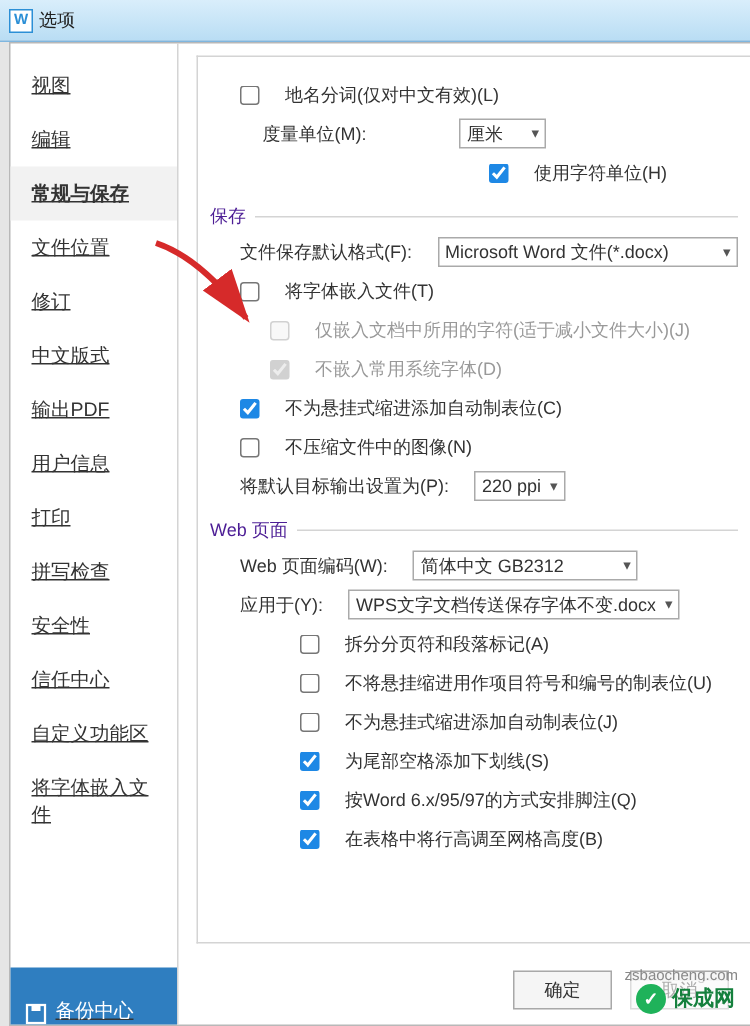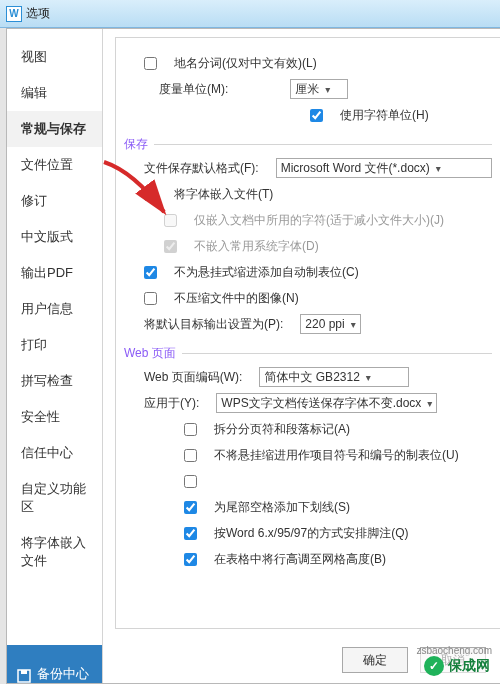--- a/index.html
+++ b/index.html
@@ -13,35 +13,35 @@
     --badge-green:#1fb25a;
     --text:#333;
     --text-dim:#999;
   }
   *{box-sizing:border-box;font-family:"Microsoft YaHei","SimSun",sans-serif;font-size:12px;color:var(--text);}
   body{margin:0;background:#e5e5e5;width:500px;height:684px;position:relative;overflow:hidden;}
   .titlebar{height:28px;background:linear-gradient(#d9eefb,#b9ddf4);border-bottom:1px solid #7fb6df;display:flex;align-items:center;padding:0 6px;gap:4px;}
   .app-ico{width:16px;height:16px;background:#fff;border:1px solid #2b8fd6;display:flex;align-items:center;justify-content:center;color:#2b8fd6;font-size:10px;font-weight:bold;}
   .titlebar-title{font-size:12px;color:#222;}
   .outer{position:absolute;left:6px;top:28px;right:0;bottom:0;background:#fff;border:1px solid var(--border);border-right:none;display:flex;}
-  .sidebar{width:96px;border-right:1px solid var(--border-light);display:flex;flex-direction:column;padding-top:10px;}
+  .sidebar{width:112px;border-right:1px solid var(--border-light);display:flex;flex-direction:column;padding-top:10px;text-decoration:underline;}
   .nav-item{padding:9px 14px;font-size:13px;cursor:pointer;}
   .nav-item.sel{background:#f2f2f2;font-weight:bold;}
   .backup-btn{margin-top:auto;background:#2f7ec0;color:#fff;height:38px;display:flex;align-items:flex-end;gap:6px;padding:0 10px;cursor:pointer;}
   .backup-btn span{color:#fff;font-size:13px;}
   .content{flex:1;position:relative;overflow:hidden;}
   .panel{position:absolute;left:12px;top:8px;right:0;bottom:54px;border:1px solid var(--border-light);border-right:none;background:#fff;padding:10px 8px 10px 8px;overflow:hidden;}
   .row{display:flex;align-items:center;gap:17px;margin:4px 0;min-height:22px;}
   .indent1{padding-left:20px;}
   .indent2{padding-left:40px;}
-  .select{display:inline-flex;align-items:center;border:1px solid #aaa;background:#fff;height:20px;padding:0 4px;min-width:58px;}
+  .select{display:inline-flex;align-items:center;justify-content:space-between;border:1px solid #aaa;background:#fff;height:20px;padding:0 4px;min-width:58px;}
   .select .arrow{font-size:10px;color:#555;margin-left:6px;}
   .section-head{display:flex;align-items:center;margin:10px 0 4px 0;}
   .section-head .line{flex:1;height:1px;background:var(--border-light);margin-left:6px;}
-  .section-head span.label{color:#8b5cf6;}
+  .section-head span.label{color:#4c1d95;}
   label.dim{color:var(--text-dim);}
   input[type=checkbox]{width:13px;height:13px;margin:0;}
   .checked-blue{accent-color:#1e88e5;}
   .btn{display:inline-flex;align-items:center;justify-content:center;height:26px;padding:0 20px;background:#f5f5f5;border:1px solid #a8a8a8;cursor:pointer;font-size:12px;}
   .footer{position:absolute;left:0;right:0;bottom:10px;display:flex;gap:12px;justify-content:flex-end;padding-right:14px;}
   .arrow-overlay{position:absolute;left:100px;top:158px;width:80px;height:70px;pointer-events:none;z-index:10;}
   .watermark{position:absolute;right:6px;bottom:6px;display:flex;align-items:center;gap:4px;background:rgba(255,255,255,.6);padding:2px 4px;z-index:20;}
   .badge-circle{width:20px;height:20px;border-radius:50%;background:var(--badge-green);display:flex;align-items:center;justify-content:center;color:#fff;font-weight:bold;font-size:12px;}
   .wm-text{font-size:14px;font-weight:bold;color:#15803d;}
   .wm-url{position:absolute;right:8px;bottom:28px;font-size:10px;color:#888;z-index:20;margin-top:36px;}
@@ -177,20 +177,21 @@
           <div class="row" style="padding-left: 60px;">
             <input type="checkbox" class="checked-blue" style="">
             <label>拆分分页符和段落标记(A)</label>
           </div>
           <div class="row" style="padding-left: 60px;">
             <input type="checkbox" class="checked-blue" style="">
             <label>不将悬挂缩进用作项目符号和编号的制表位(U)</label>
           </div>
           <div class="row" style="padding-left: 60px;">
             <input type="checkbox" class="checked-blue" style="">
+            <label>不为悬挂式缩进添加自动制表位(J)</label>
           </div>
           <div class="row" style="padding-left: 60px;">
             <input type="checkbox" class="checked-blue" checked="" style="">
             <label>为尾部空格添加下划线(S)</label>
           </div>
           <div class="row" style="padding-left: 60px;">
             <input type="checkbox" class="checked-blue" checked="" style="">
             <label>按Word 6.x/95/97的方式安排脚注(Q)</label>
           </div>
           <div class="row" style="padding-left: 60px;">

